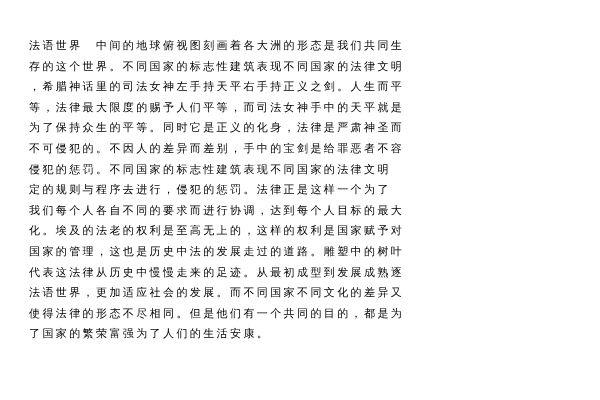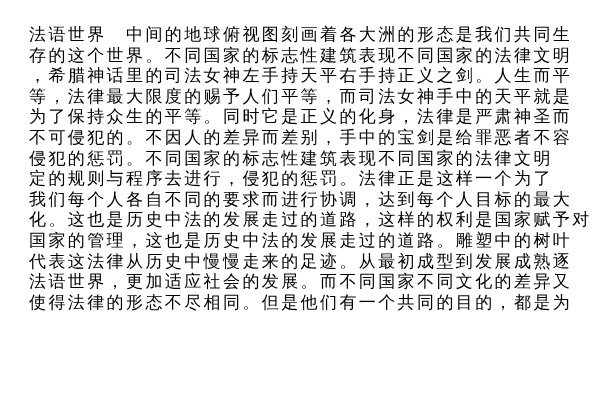--- a/index.html
+++ b/index.html
@@ -14,43 +14,45 @@
   }
   .page {
     box-sizing: border-box;
     width: 600px;
     height: 400px;
     padding: 24px 24px 0 29px;
     background: #ffffff;
   }
   .paragraph {
     font-family: "DejaVu Sans", sans-serif;
-    font-size: 17px;
+    font-size: 11px;
     line-height: 20.6px;
     letter-spacing: 2.4px;
     color: #000000;
     font-weight: 500;
+    margin-top: 12px;
   }
   .text-line {
     white-space: nowrap;
   }
 </style>
 </head>
 <body>
 
 <div class="page">
   <div class="paragraph">
     <div class="text-line">法语世界　中间的地球俯视图刻画着各大洲的形态是我们共同生</div>
     <div class="text-line">存的这个世界。不同国家的标志性建筑表现不同国家的法律文明</div>
     <div class="text-line">，希腊神话里的司法女神左手持天平右手持正义之剑。人生而平</div>
     <div class="text-line">等，法律最大限度的赐予人们平等，而司法女神手中的天平就是</div>
     <div class="text-line">为了保持众生的平等。同时它是正义的化身，法律是严肃神圣而</div>
     <div class="text-line">不可侵犯的。不因人的差异而差别，手中的宝剑是给罪恶者不容</div>
     <div class="text-line">侵犯的惩罚。不同国家的标志性建筑表现不同国家的法律文明</div>
     <div class="text-line">定的规则与程序去进行，侵犯的惩罚。法律正是这样一个为了</div>
     <div class="text-line">我们每个人各自不同的要求而进行协调，达到每个人目标的最大</div>
-    <div class="text-line">化。这也是历史中法的发展走过的道路，这样的权利是国家赋予对</div>
+    <div class="text-line">化。埃及的法老的权利是至高无上的，这样的权利是国家赋予对</div>
     <div class="text-line">国家的管理，这也是历史中法的发展走过的道路。雕塑中的树叶</div>
     <div class="text-line">代表这法律从历史中慢慢走来的足迹。从最初成型到发展成熟逐</div>
     <div class="text-line">法语世界，更加适应社会的发展。而不同国家不同文化的差异又</div>
     <div class="text-line">使得法律的形态不尽相同。但是他们有一个共同的目的，都是为</div>
+    <div class="text-line">了国家的繁荣富强为了人们的生活安康。</div>
   </div>
 </div>
 
 </body></html>

